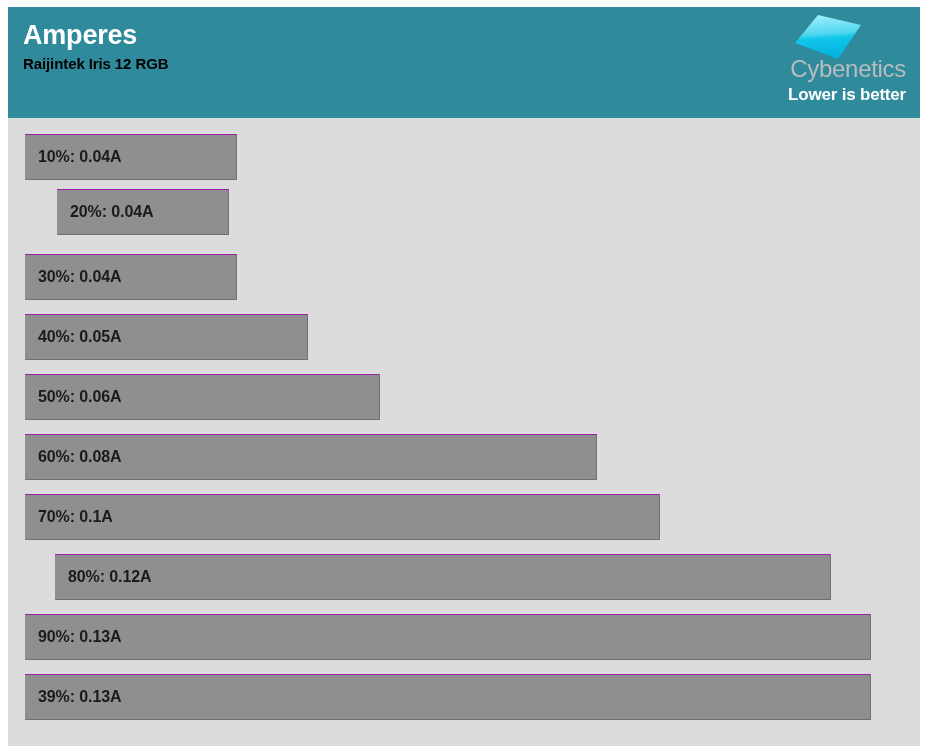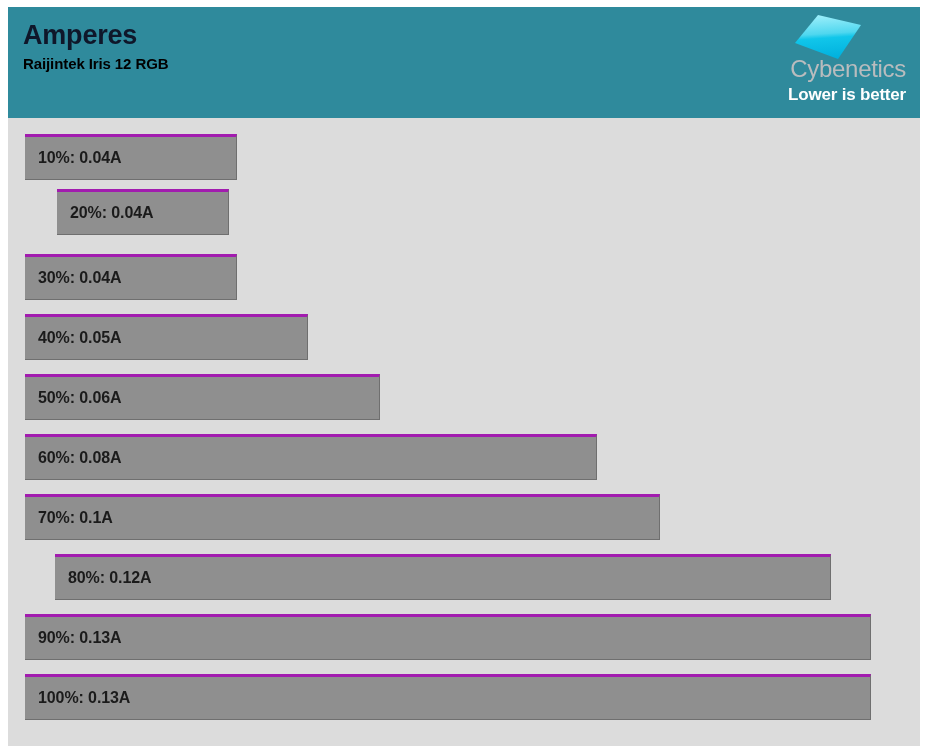--- a/index.html
+++ b/index.html
@@ -35,21 +35,21 @@
   }
 
   #header-titles {
     position: absolute;
     left: 15px;
     top: 12px;
   }
   #chart-title {
     font-size: 27px;
     font-weight: bold;
-    color: #0f172a;
+    color: #ffffff;
     line-height: 32px;
     letter-spacing: -0.2px;
   }
   #chart-subtitle {
     font-size: 15px;
     font-weight: bold;
     color: #000000;
     line-height: 20px;
     margin-top: 3px;
     letter-spacing: -0.1px;
@@ -102,21 +102,21 @@
     position: absolute;
     left: 17px;
     height: 46px;
   }
   .bar {
     position: relative;
     height: 46px;
     background: #8f8f8f;
     border-right: 1px solid #6f6f6f;
     border-bottom: 1px solid #6f6f6f;
-    border-top: 3px solid #a21caf;
+    border-top: 1px solid #a21caf;
     box-sizing: border-box;
     display: flex;
     align-items: center;
     white-space: nowrap;
   }
   .bar-label {
     font-size: 16px;
     font-weight: bold;
     color: #1b1b1b;
     padding-left: 13px;
@@ -196,18 +196,18 @@
           <span class="bar-label">80%: 0.12A</span>
         </div>
       </div>
       <div class="bar-row" style="top: 496px; width: 846px;">
         <div class="bar" style="width: 100%;">
           <span class="bar-label">90%: 0.13A</span>
         </div>
       </div>
       <div class="bar-row" style="top: 556px; width: 846px;">
         <div class="bar" style="width: 100%;">
-          <span class="bar-label">100%: 0.13A</span>
+          <span class="bar-label">39%: 0.13A</span>
         </div>
       </div>
     </div>
 
 </div>
 
 </body></html>

